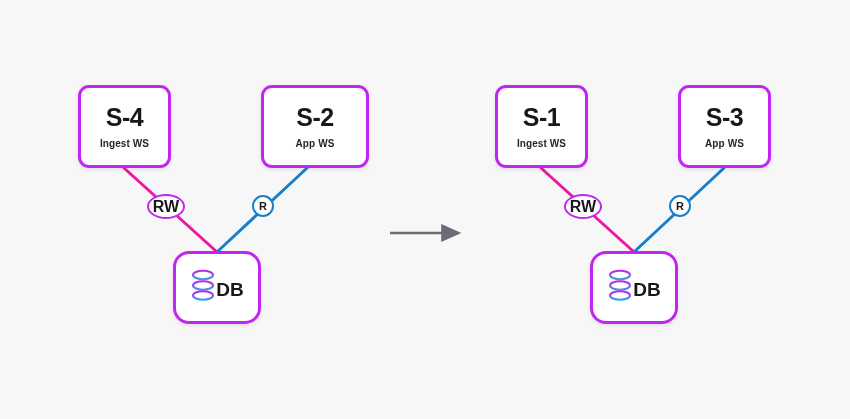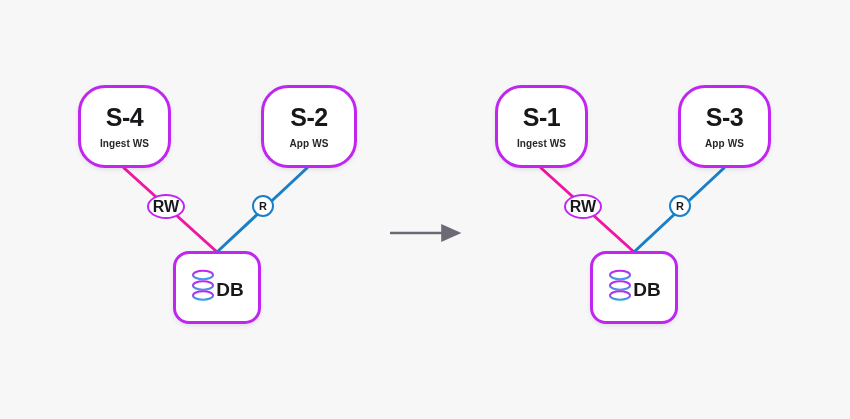--- a/index.html
+++ b/index.html
@@ -22,21 +22,21 @@
     position: absolute;
     left: 0;
     top: 0;
     width: 850px;
     height: 419px;
   }
   .node {
     position: absolute;
     background: #ffffff;
     border: 3px solid #c026f0;
-    border-radius: 27px;
+    border-radius: 11px;
     box-sizing: border-box;
     display: flex;
     flex-direction: column;
     align-items: center;
     justify-content: center;
     box-shadow: 0 2px 4px rgba(60,30,80,0.10);
   }
   .node-title {
     font-size: 25px;
     font-weight: bold;
@@ -133,21 +133,21 @@
     <line x1="724" y1="168" x2="634" y2="252" stroke="#1a7fc9" stroke-width="3" stroke-linecap="round"></line>
 
     <line x1="390" y1="233" x2="458" y2="233" stroke="#6b6b76" stroke-width="2.4" marker-end="url(#arrowHead)"></line>
   </svg>
 
   <div class="node" style="left:78px; top:85px; width:93px; height:83px;">
     <div class="node-title">S-4</div>
     <div class="node-sub">Ingest WS</div>
   </div>
 
-  <div class="node" style="left:261px; top:85px; width:96px; height:83px;">
+  <div class="node" style="left:261px; top:85px; width:108px; height:83px;">
     <div class="node-title">S-2</div>
     <div class="node-sub">App WS</div>
   </div>
 
   <div class="db-node" style="left:173px; top:251px; width:88px; height:73px;">
     <span class="db-icon">
       <svg width="26" height="34" viewBox="0 0 26 34" xmlns="http://www.w3.org/2000/svg">
         <g fill="none" stroke="url(#dbGrad)" stroke-width="2">
           <ellipse cx="13" cy="6" rx="10" ry="4.2"></ellipse>
           <path d="M3,6 L3,16.5"></path>

